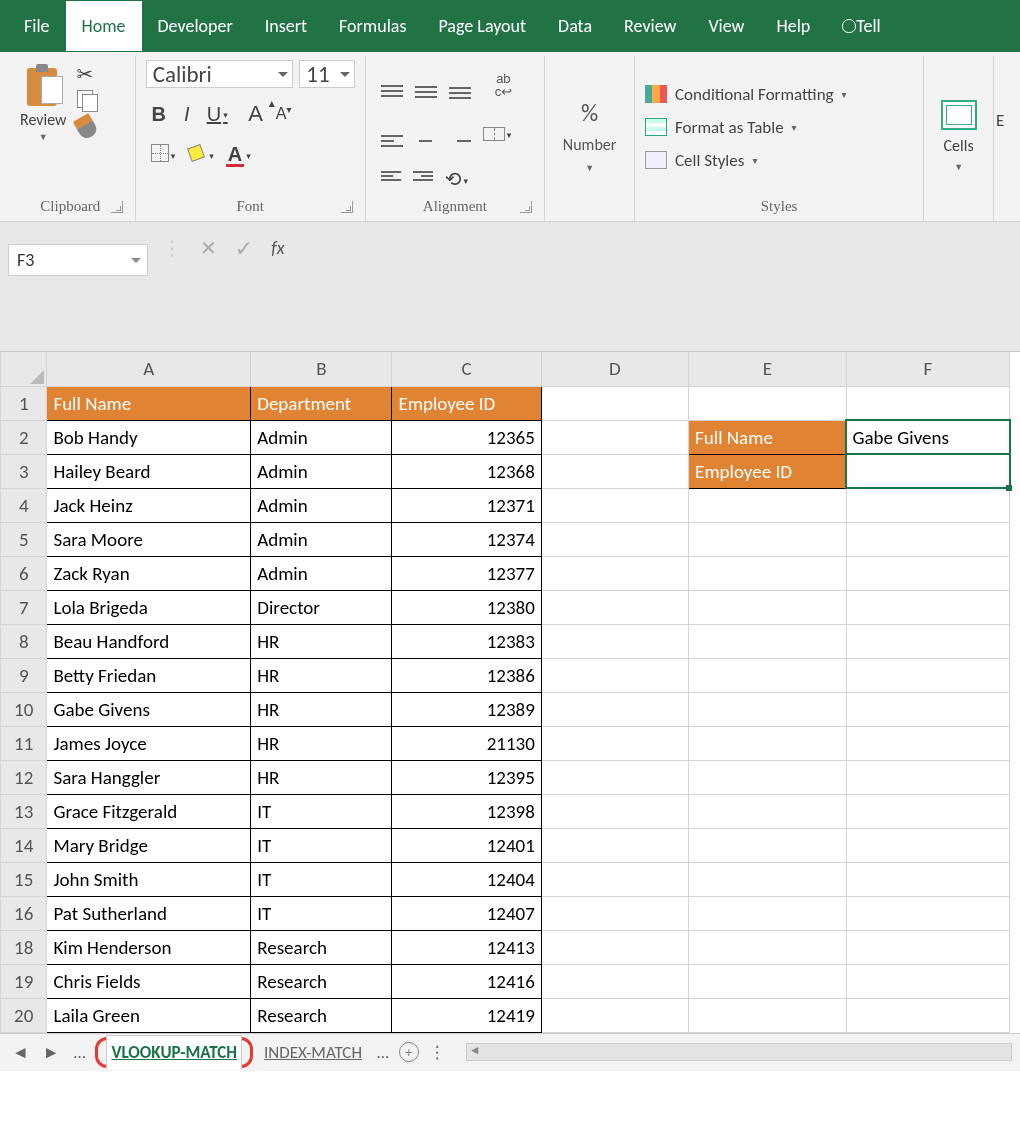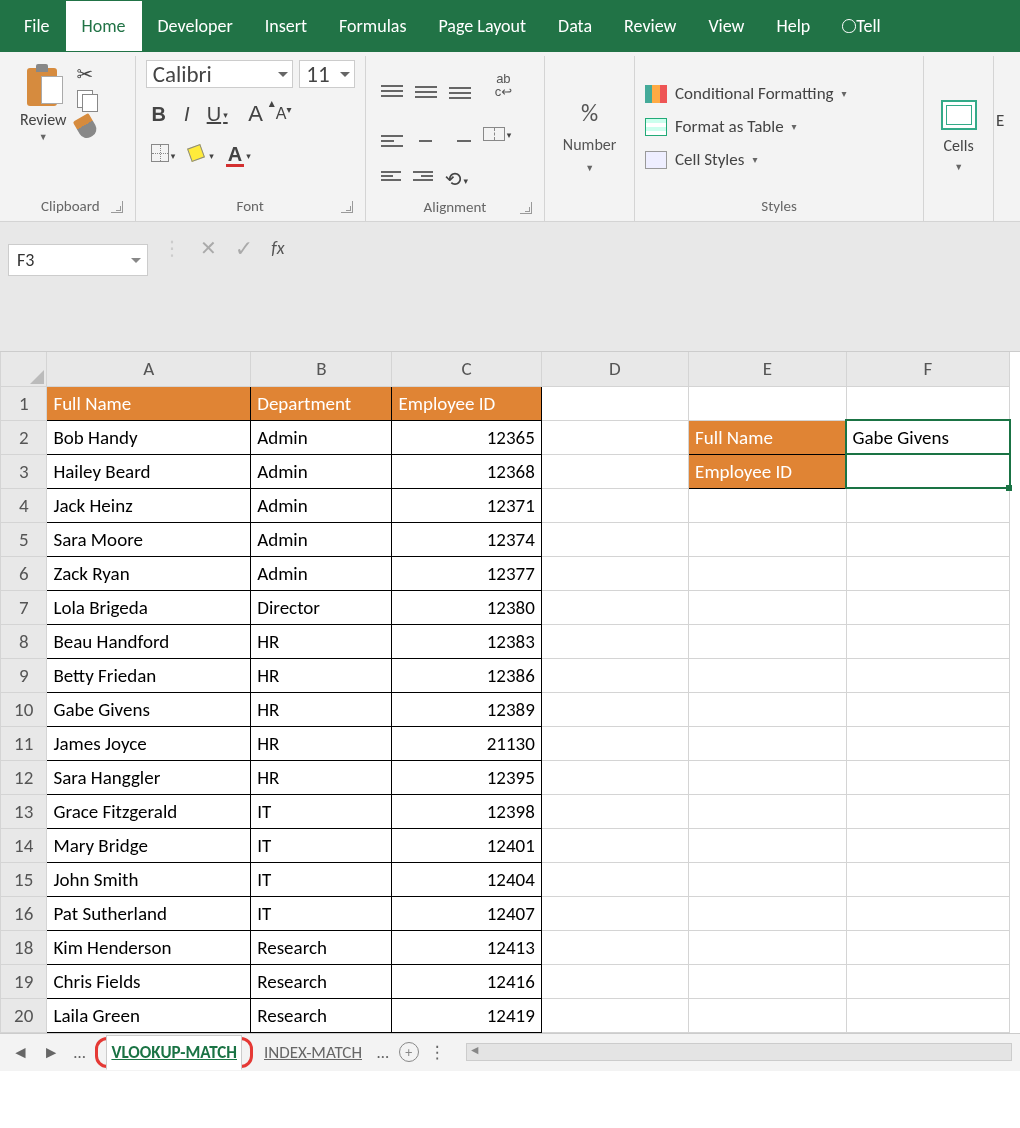--- a/index.html
+++ b/index.html
@@ -9,21 +9,21 @@
   .titlebar { background: #217346; height: 52px; display: flex; align-items: center; padding: 0 8px; }
   .tab { color: #fff; padding: 14px 16px; font-size: 18px; cursor: pointer; }
   .tab.active { background: #fff; color: #217346; }
   .tab.tell { display: flex; align-items: center; }
   .bulb { width: 14px; height: 14px; border: 1.5px solid #fff; border-radius: 50% 50% 45% 45%; position: relative; }
   
   
   .ribbon { background: #f3f3f3; border-bottom: 1px solid #d4d4d4; height: 170px; display: flex; padding: 4px 6px 0; }
   .group { border-right: 1px solid #d4d4d4; padding: 4px 10px; display: flex; flex-direction: column; }
   .group-body { flex: 1; display: flex; gap: 6px; }
-  .group-label { font-size: 15px; color: #666; text-align: center; padding: 4px 0 2px; position: relative; }
+  .group-label { font-size: 15px; color: #666; text-align: center; padding: 4px 0 2px; position: relative; font-family: Liberation Serif, serif; }
   .dialog-launcher { position: absolute; right: 2px; bottom: 4px; width: 12px; height: 12px; border: 1px solid #999; border-top: none; border-left: none; }
   .dialog-launcher::after { content:''; position:absolute; right:1px; bottom:1px; width:4px; height:4px; border-right:1px solid #999; border-bottom:1px solid #999; }
   
   .big-btn { display: flex; flex-direction: column; align-items: center; gap: 2px; font-size: 16px; color: #444; padding: 2px 4px; }
   .paste-icon { width: 40px; height: 46px; position: relative; }
   .paste-icon .board { position:absolute; left:4px; top:6px; width:30px; height:38px; background:#d68b3e; border-radius:3px; }
   .paste-icon .board::before { content:''; position:absolute; left:9px; top:-4px; width:12px; height:8px; background:#888; border-radius:2px 2px 0 0; }
   .paste-icon .sheet { position:absolute; right:0; top:14px; width:22px; height:28px; background:#fff; border:1px solid #aaa; }
   .side-col { display:flex; flex-direction:column; gap:6px; padding-top:4px; }
   .scissors { font-size: 20px; color: #444; line-height:1; }

